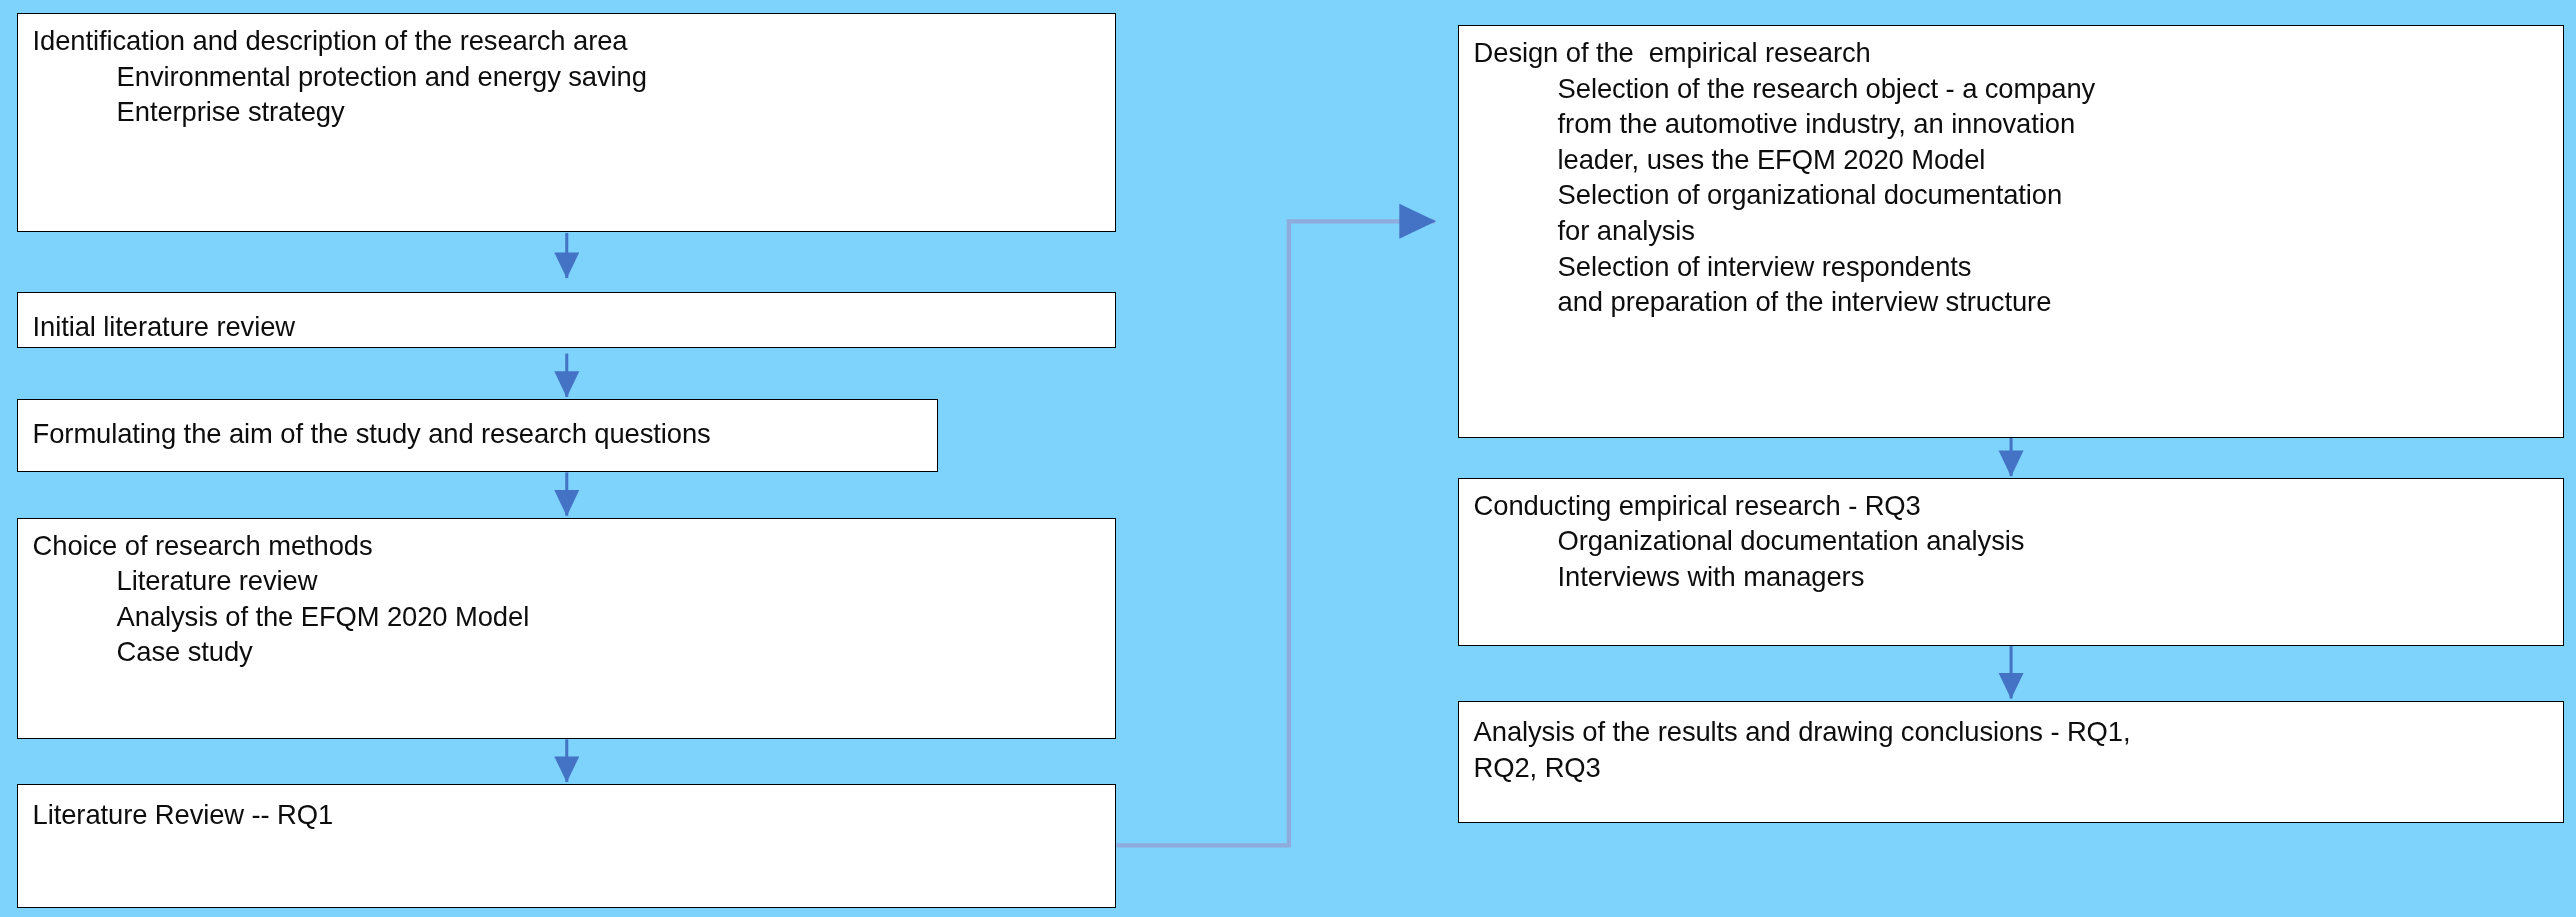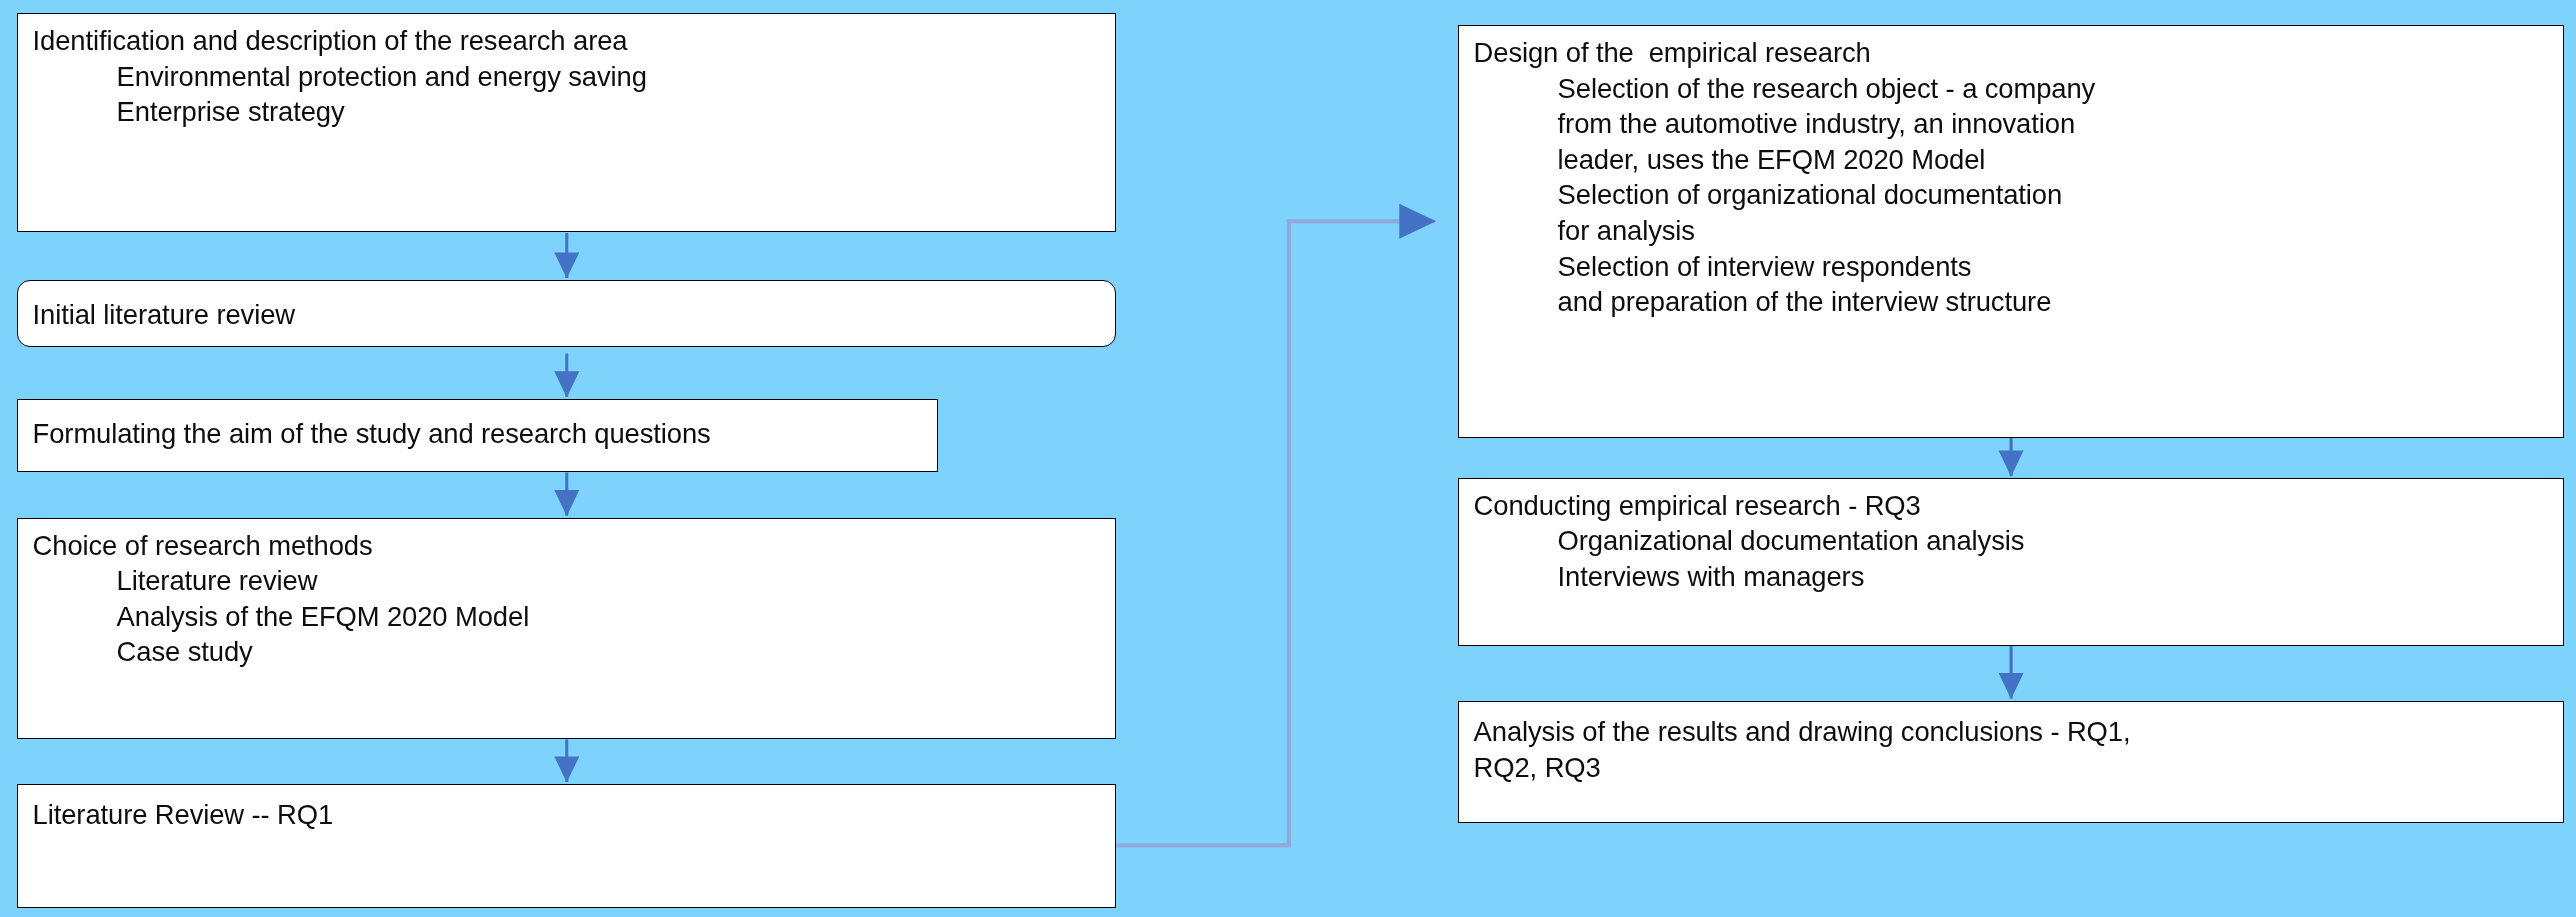--- a/index.html
+++ b/index.html
@@ -86,21 +86,21 @@
   </svg>
 
   <div class="node" style="left:17px; top:13.4px; width:1099px; height:219px;">
     <div class="node-lines">
       <span class="line">Identification and description of the research area</span>
       <span class="line indent">Environmental protection and energy saving</span>
       <span class="line indent">Enterprise strategy</span>
     </div>
   </div>
 
-  <div class="node" style="left:17px; top:280px; width:1099px; height:67px;border-radius:13px;">
+  <div class="node" style="left:17px; top:292px; width:1099px; height:56px;">
     <div class="node-lines" style="top:16px;">
       <span class="line">Initial literature review</span>
     </div>
   </div>
 
   <div class="node" style="left:17px; top:399px; width:921px; height:73px;text-decoration:underline;">
     <div class="node-lines" style="top:16px;">
       <span class="line">Formulating the aim of the study and research questions</span>
     </div>
   </div>

